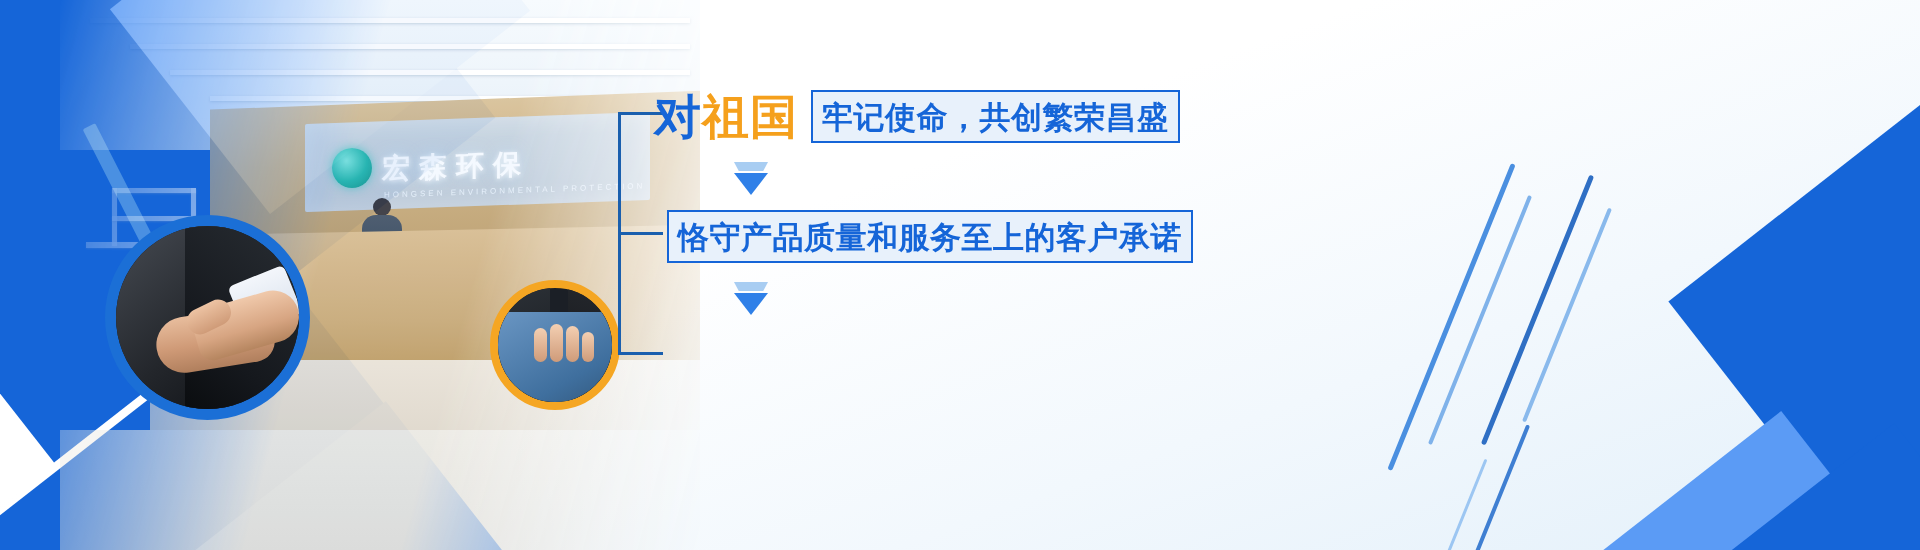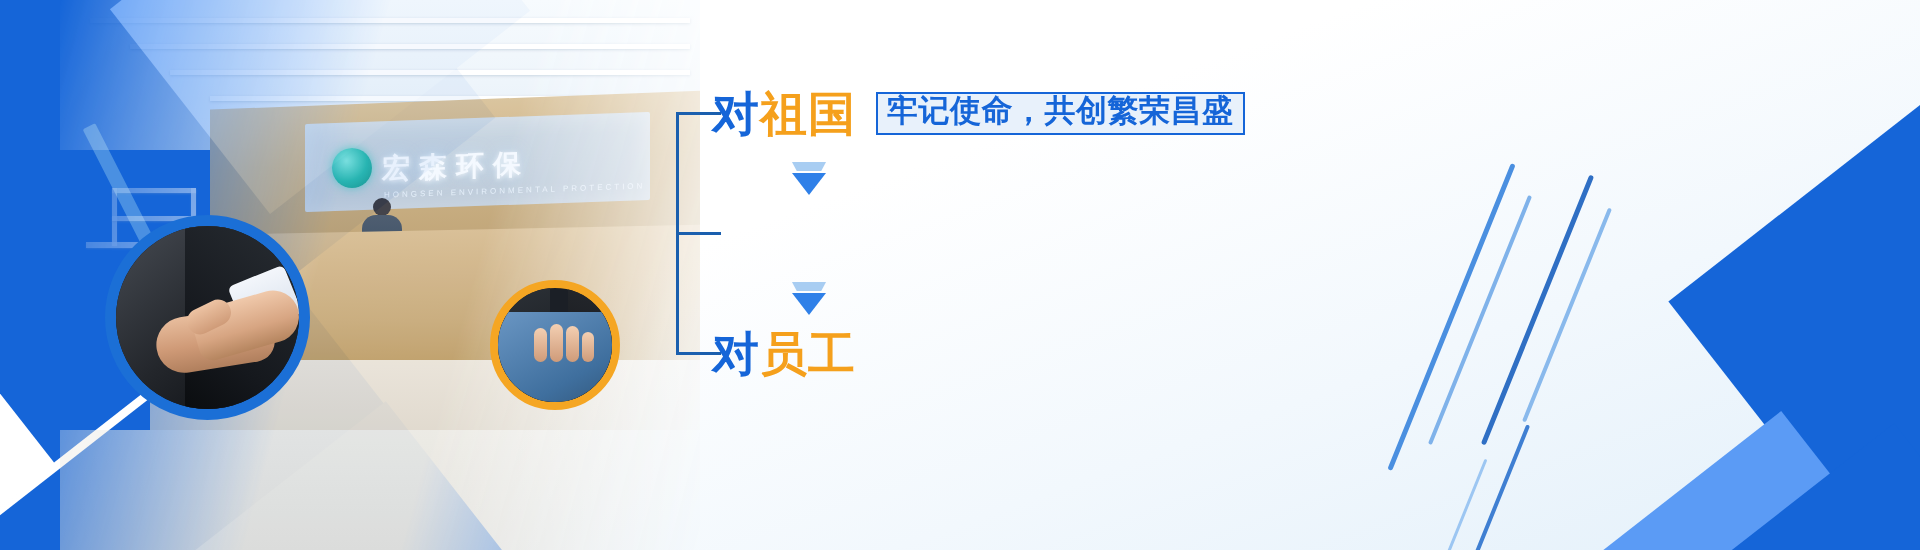--- a/index.html
+++ b/index.html
@@ -200,21 +200,21 @@
   #poly-right-bottom {
     position:absolute; left:1610px; top:470px; width:250px; height:170px;
     background:#5b9bf5; transform:rotate(-38deg);
   }
   #poly-right-bottom2 {
     position:absolute; left:1735px; top:478px; width:240px; height:180px;
     background:#1565d8; transform:rotate(-38deg);
   }
 
   
-  #content { position:absolute; left:676px; top:0; width:720px; height:550px; }
+  #content { position:absolute; left:618px; top:0; width:720px; height:550px; }
 
   #bracket {
     position:absolute; left:0; top:112px; width:42px; height:243px;
     border-left:3px solid #1a5fae;
   }
   #bracket .tick {
     position:absolute; left:0; width:42px; height:3px; background:#1a5fae;
   }
   #bracket .tick.t1 { top:0; }
   #bracket .tick.t2 { top:120px; }
@@ -223,24 +223,24 @@
   .row { position:absolute; left:36px; display:flex; align-items:center; white-space:nowrap; }
   #row-1 { top:90px; }
   #row-2 { top:210px; }
   #row-3 { top:330px; }
 
   .subject { font-size:47px; font-weight:800; letter-spacing:1px; line-height:1; }
   .subject .s-blue { color:#1565d8; }
   .subject .s-orange { color:#f5a01c; }
 
   .desc-box {
-    margin-left:20px;
+    margin-left:13px;
     border:2px solid #1565d8;
     background:#e8f1fb;
-    padding:1px 9px 6px;
+    padding:10px 9px 6px;
     font-size:31px; font-weight:700; color:#1565d8;
     line-height:1.05; letter-spacing:0.5px;
   }
 
   .arrow { position:absolute; left:116px; width:34px; }
   #arrow-1 { top:162px; }
   #arrow-2 { top:282px; }
   .arrow .a-top {
     width:34px; height:9px;
     background:#a8cdf2;
@@ -332,25 +332,25 @@
       <div class="subject"><span class="s-blue">对</span><span class="s-orange">祖国</span></div>
       <div class="desc-box">牢记使命，共创繁荣昌盛</div>
     </div>
 
     <div class="arrow" id="arrow-1">
       <div class="a-top"></div>
       <div class="a-bot"></div>
     </div>
 
     <div class="row" id="row-2">
+      <div class="desc-box">恪守产品质量和服务至上的客户承诺</div>
     </div>
 
     <div class="arrow" id="arrow-2">
       <div class="a-top"></div>
       <div class="a-bot"></div>
     </div>
 
     <div class="row" id="row-3">
-      <div class="subject"><span class="s-blue">对</span><span class="s-orange">员工</span></div>
     </div>
 
   </div>
 </div>
 
 </body></html>

